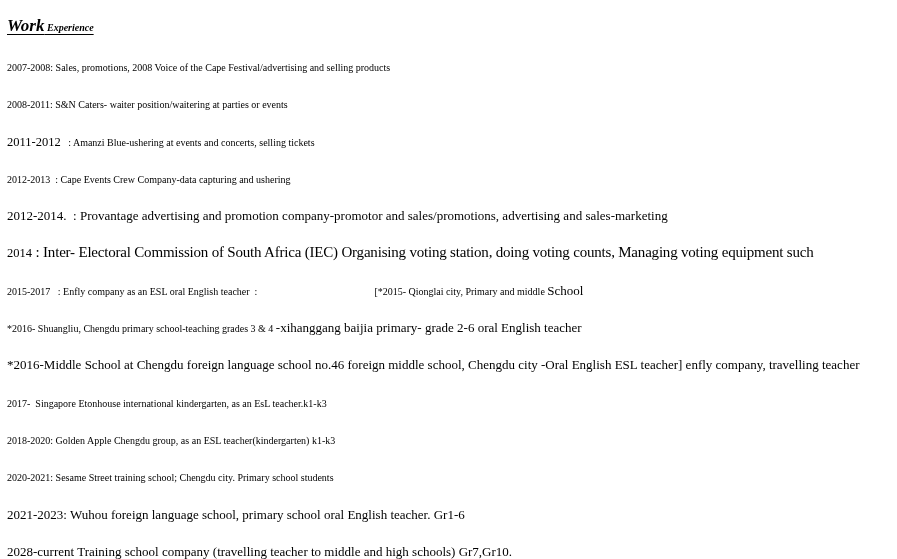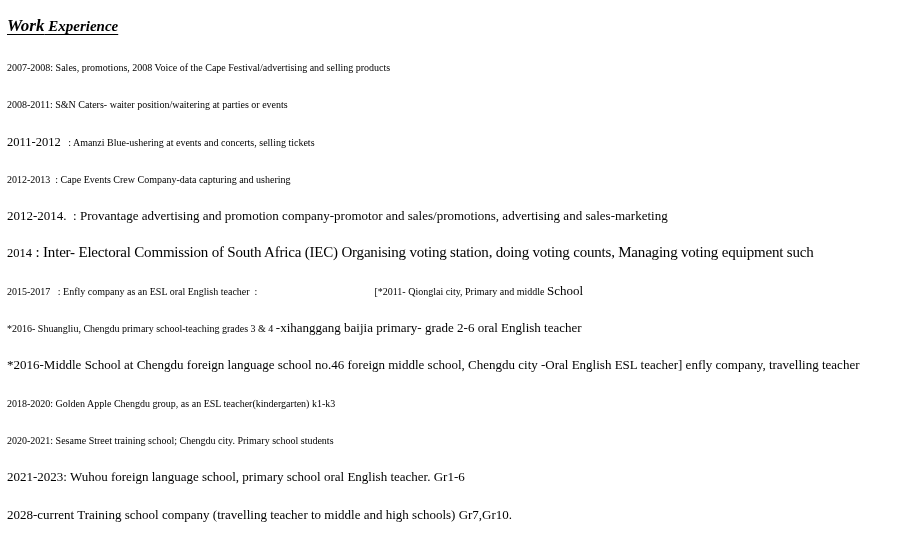--- a/index.html
+++ b/index.html
@@ -17,21 +17,21 @@
     margin: 0 0 21px 0;
     height: 20px;
     white-space: pre;
   }
   .heading span {
     text-decoration: underline;
     text-underline-offset: 3px;
     white-space: pre;
   }
   .heading .w1 { font-size: 17px; font-weight: 600; }
-  .heading .w2 { font-size: 15px; font-weight: 600; }
+  .heading .w2 { font-size: 10px; font-weight: 600; }
   .line {
     height: 37.3px;
     white-space: pre;
     overflow: visible;
   }
   .line span { white-space: pre; vertical-align: baseline; }
   .reg   { font-size: 10px; }
   .small { font-size: 13px; text-align: right; }
   .sdate { font-size: 12.5px; }
   .cond  { font-size: 15px; letter-spacing: -0.2px; }
@@ -49,26 +49,27 @@
   <div class="line"><span class="reg">2008-2011: S&amp;N Caters- waiter position/waitering at parties or events</span></div>
 
   <div class="line"><span class="sdate">2011-2012</span><span class="reg">   : Amanzi Blue-ushering at events and concerts, selling tickets</span></div>
 
   <div class="line"><span class="reg">2012-2013  : Cape Events Crew Company-data capturing and ushering</span></div>
 
   <div class="line"><span class="small">2012-2014.  : Provantage advertising and promotion company-promotor and sales/promotions, advertising and sales-marketing</span></div>
 
   <div class="line"><span class="sdate">2014</span><span class="cond"> : Inter- Electoral Commission of South Africa (IEC) Organising voting station, doing voting counts, Managing voting equipment such</span></div>
 
-  <div class="line"><span class="reg">2015-2017   : Enfly company as an ESL oral English teacher  :</span><span class="gap"></span><span class="reg">[*2011- Qionglai city, Primary and middle </span><span class="small">School</span></div>
+  <div class="line"><span class="reg">2015-2017   : Enfly company as an ESL oral English teacher  :</span><span class="gap"></span><span class="reg">[*2015- Qionglai city, Primary and middle </span><span class="small">School</span></div>
 
   <div class="line"><span class="reg">*2016- Shuangliu, Chengdu primary school-teaching grades 3 &amp; 4 </span><span class="small">-xihanggang baijia primary- grade 2-6 oral English teacher</span></div>
 
   <div class="line"><span class="small">*2016-Middle School at Chengdu foreign language school no.46 foreign middle school, Chengdu city -Oral English ESL teacher] enfly company, travelling teacher</span></div>
 
+  <div class="line"><span class="reg">2017-  Singapore Etonhouse international kindergarten, as an EsL teacher.k1-k3</span></div>
 
   <div class="line"><span class="reg">2018-2020: Golden Apple Chengdu group, as an ESL teacher(kindergarten) k1-k3</span></div>
 
   <div class="line"><span class="reg">2020-2021: Sesame Street training school; Chengdu city. Primary school students</span></div>
 
   <div class="line"><span class="small">2021-2023: Wuhou foreign language school, primary school oral English teacher. Gr1-6</span></div>
 
   <div class="line"><span class="small">2028-current Training school company (travelling teacher to middle and high schools) Gr7,Gr10.</span></div>
 
 </div>

